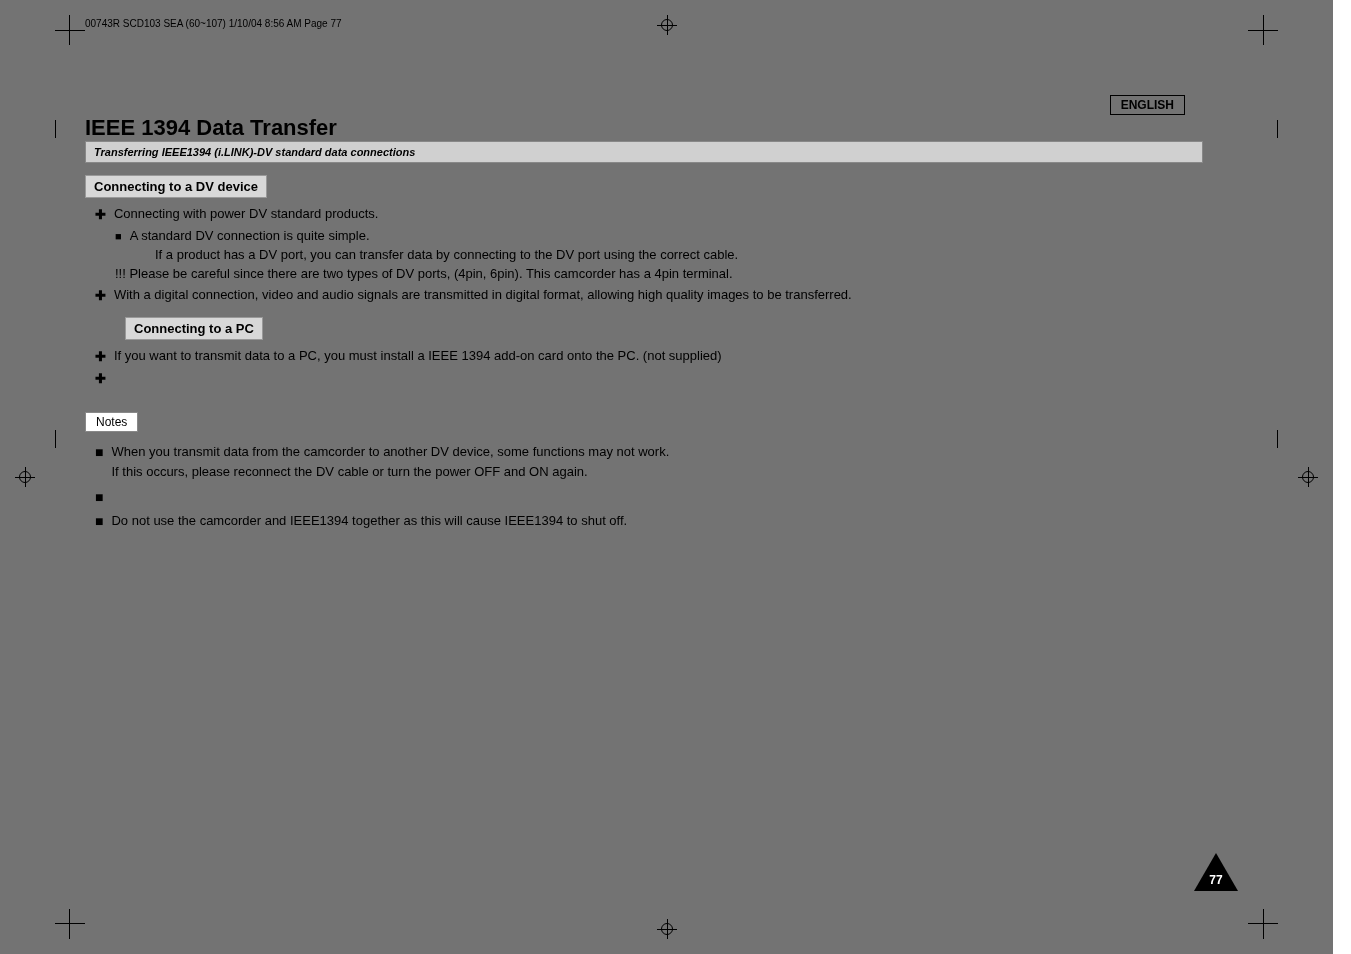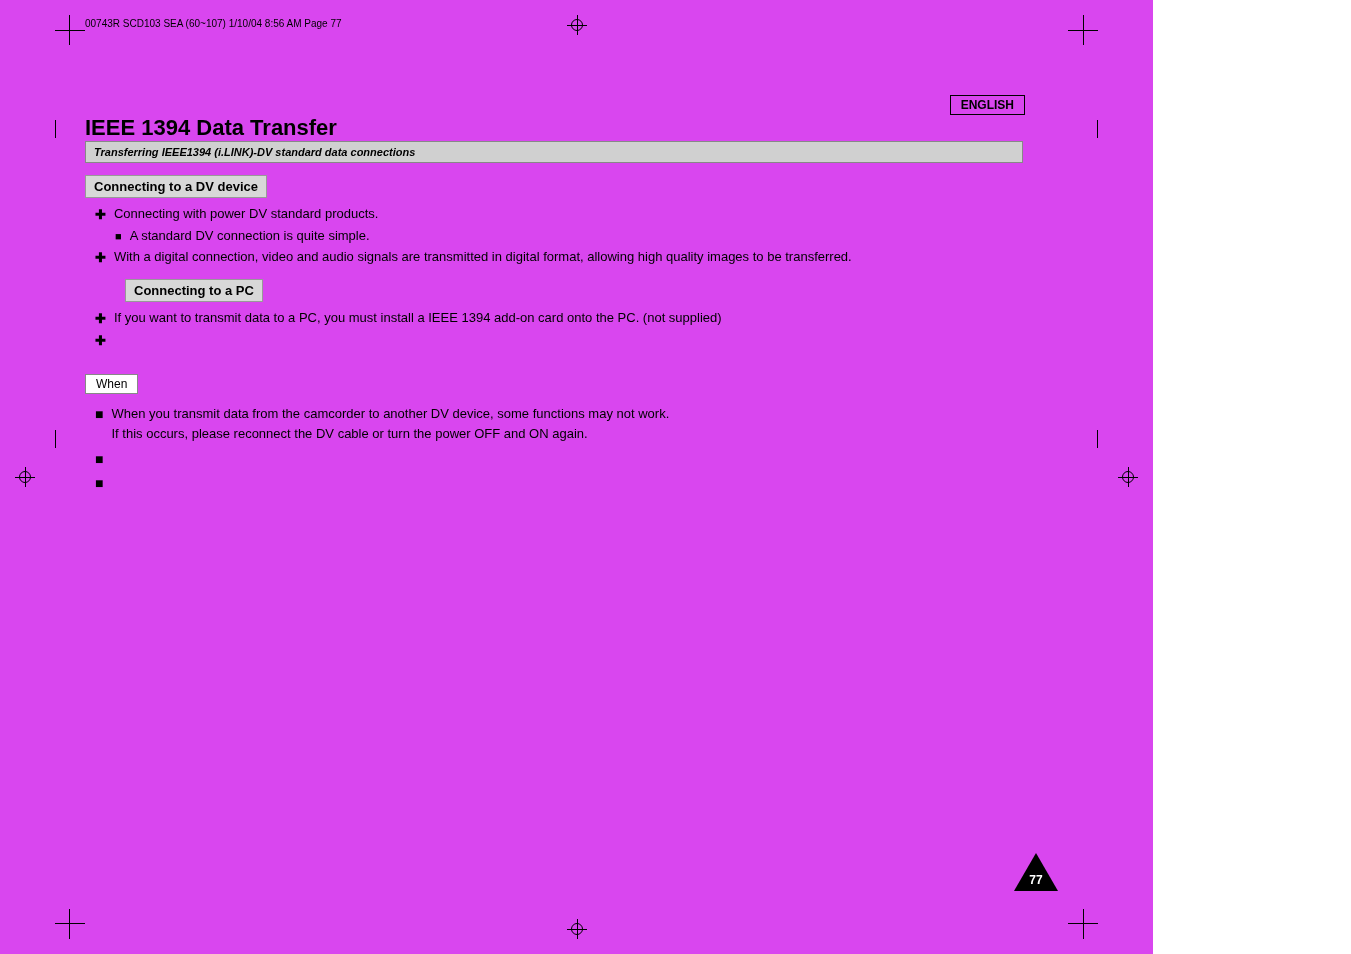--- a/index.html
+++ b/index.html
@@ -12,23 +12,23 @@
       background: #ffffff;
       font-family: Arial, Helvetica, sans-serif;
       font-size: 13px;
       color: #000000;
       width: 1351px;
       min-height: 954px;
       position: relative;
     }
 
     .page-container {
-      width: 1153px;
+      width: 1333px;
       min-height: 954px;
-      background: #d946ef;
+      background: #737373;
       position: relative;
       padding: 8px;
     }
 
     
     .crosshair {
       position: absolute;
       width: 20px;
       height: 20px;
     }
@@ -105,21 +105,21 @@
       top: 18px;
       left: 85px;
       font-size: 10px;
       color: #000;
     }
 
     
     .language-badge {
       position: absolute;
       top: 95px;
-      right: 128px;
+      right: 148px;
       border: 1.5px solid #000;
       padding: 2px 10px;
       font-size: 12px;
       font-weight: bold;
       text-align: center;
     }
 
     
     .content-area {
       position: absolute;
@@ -328,21 +328,25 @@
       <div class="bullet-plus">
         <span class="bullet-sym">✚</span>
         <span>Connecting with power DV standard products.</span>
       </div>
 
       <div class="bullet-square">
         <span class="bullet-sym">■</span>
         <span>A standard DV connection is quite simple.</span>
       </div>
 
-
+      <div class="indent-text" style="margin-left:60px; margin-bottom:4px; font-size:13px;">If a product has a DV port, you can transfer data by connecting to the DV port using the correct cable.</div>
+
+      <div class="bullet-excl">
+        <span>!!!   Please be careful since there are two types of DV ports, (4pin, 6pin). This camcorder has a 4pin terminal.</span>
+      </div>
 
       <div class="bullet-plus" style="margin-top:6px;">
         <span class="bullet-sym">✚</span>
         <span>With a digital connection, video and audio signals are transmitted in digital format, allowing high quality images to be transferred.</span>
       </div>
 
     </div>
 
     
     <div style="margin-top: 14px; margin-left: 40px;">
@@ -357,37 +361,38 @@
       </div>
 
       <div class="bullet-plus">
         <span class="bullet-sym">✚</span>
       </div>
 
     </div>
 
     
     <div style="margin-top: 18px;">
-      <div class="notes-box">When</div>
+      <div class="notes-box">Notes</div>
     </div>
 
     
     <div class="notes-section">
 
       <div class="note-bullet">
         <span class="bullet-sym">■</span>
         <span class="note-text">When you transmit data from the camcorder to another DV device, some functions may not work.<br>If this occurs, please reconnect the DV cable or turn the power OFF and ON again.</span>
       </div>
 
       <div class="note-bullet">
         <span class="bullet-sym">■</span>
       </div>
 
       <div class="note-bullet">
         <span class="bullet-sym">■</span>
+        <span class="note-text">Do not use the camcorder and IEEE1394 together as this will cause IEEE1394 to shut off.</span>
       </div>
 
     </div>
 
   </div>
 
   <div class="page-number-area">
     <div style="position: relative; display: inline-block;">
       <div class="page-number-triangle"></div>
       <span class="page-number-text">77</span>

